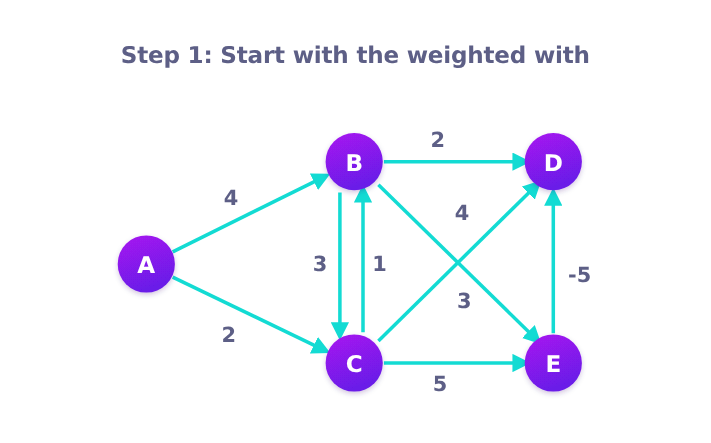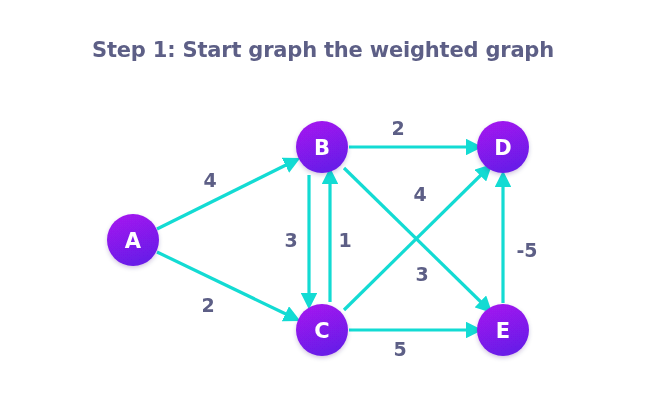--- a/index.html
+++ b/index.html
@@ -63,21 +63,21 @@
     fill: #5d5f86;
     text-anchor: middle;
     dominant-baseline: central;
   }
 </style>
 </head>
 <body>
 
 <div id="stage">
 
-  <div id="title">Step 1: Start graph the weighted graph</div>
+  <div id="title">Step 1: Start with the weighted with</div>
 
   <svg id="graph" viewBox="0 0 646 403" xmlns="http://www.w3.org/2000/svg">
     <defs>
       <linearGradient id="nodeGrad" x1="0" y1="0" x2="0.35" y2="1">
         <stop offset="0%" stop-color="#a819f0"></stop>
         <stop offset="100%" stop-color="#6a1ae8"></stop>
       </linearGradient>
       <filter id="nodeShadow" x="-60%" y="-60%" width="220%" height="220%">
         <feDropShadow dx="0" dy="2" stdDeviation="2.2" flood-color="#3a1070" flood-opacity="0.22"></feDropShadow>
       </filter>

